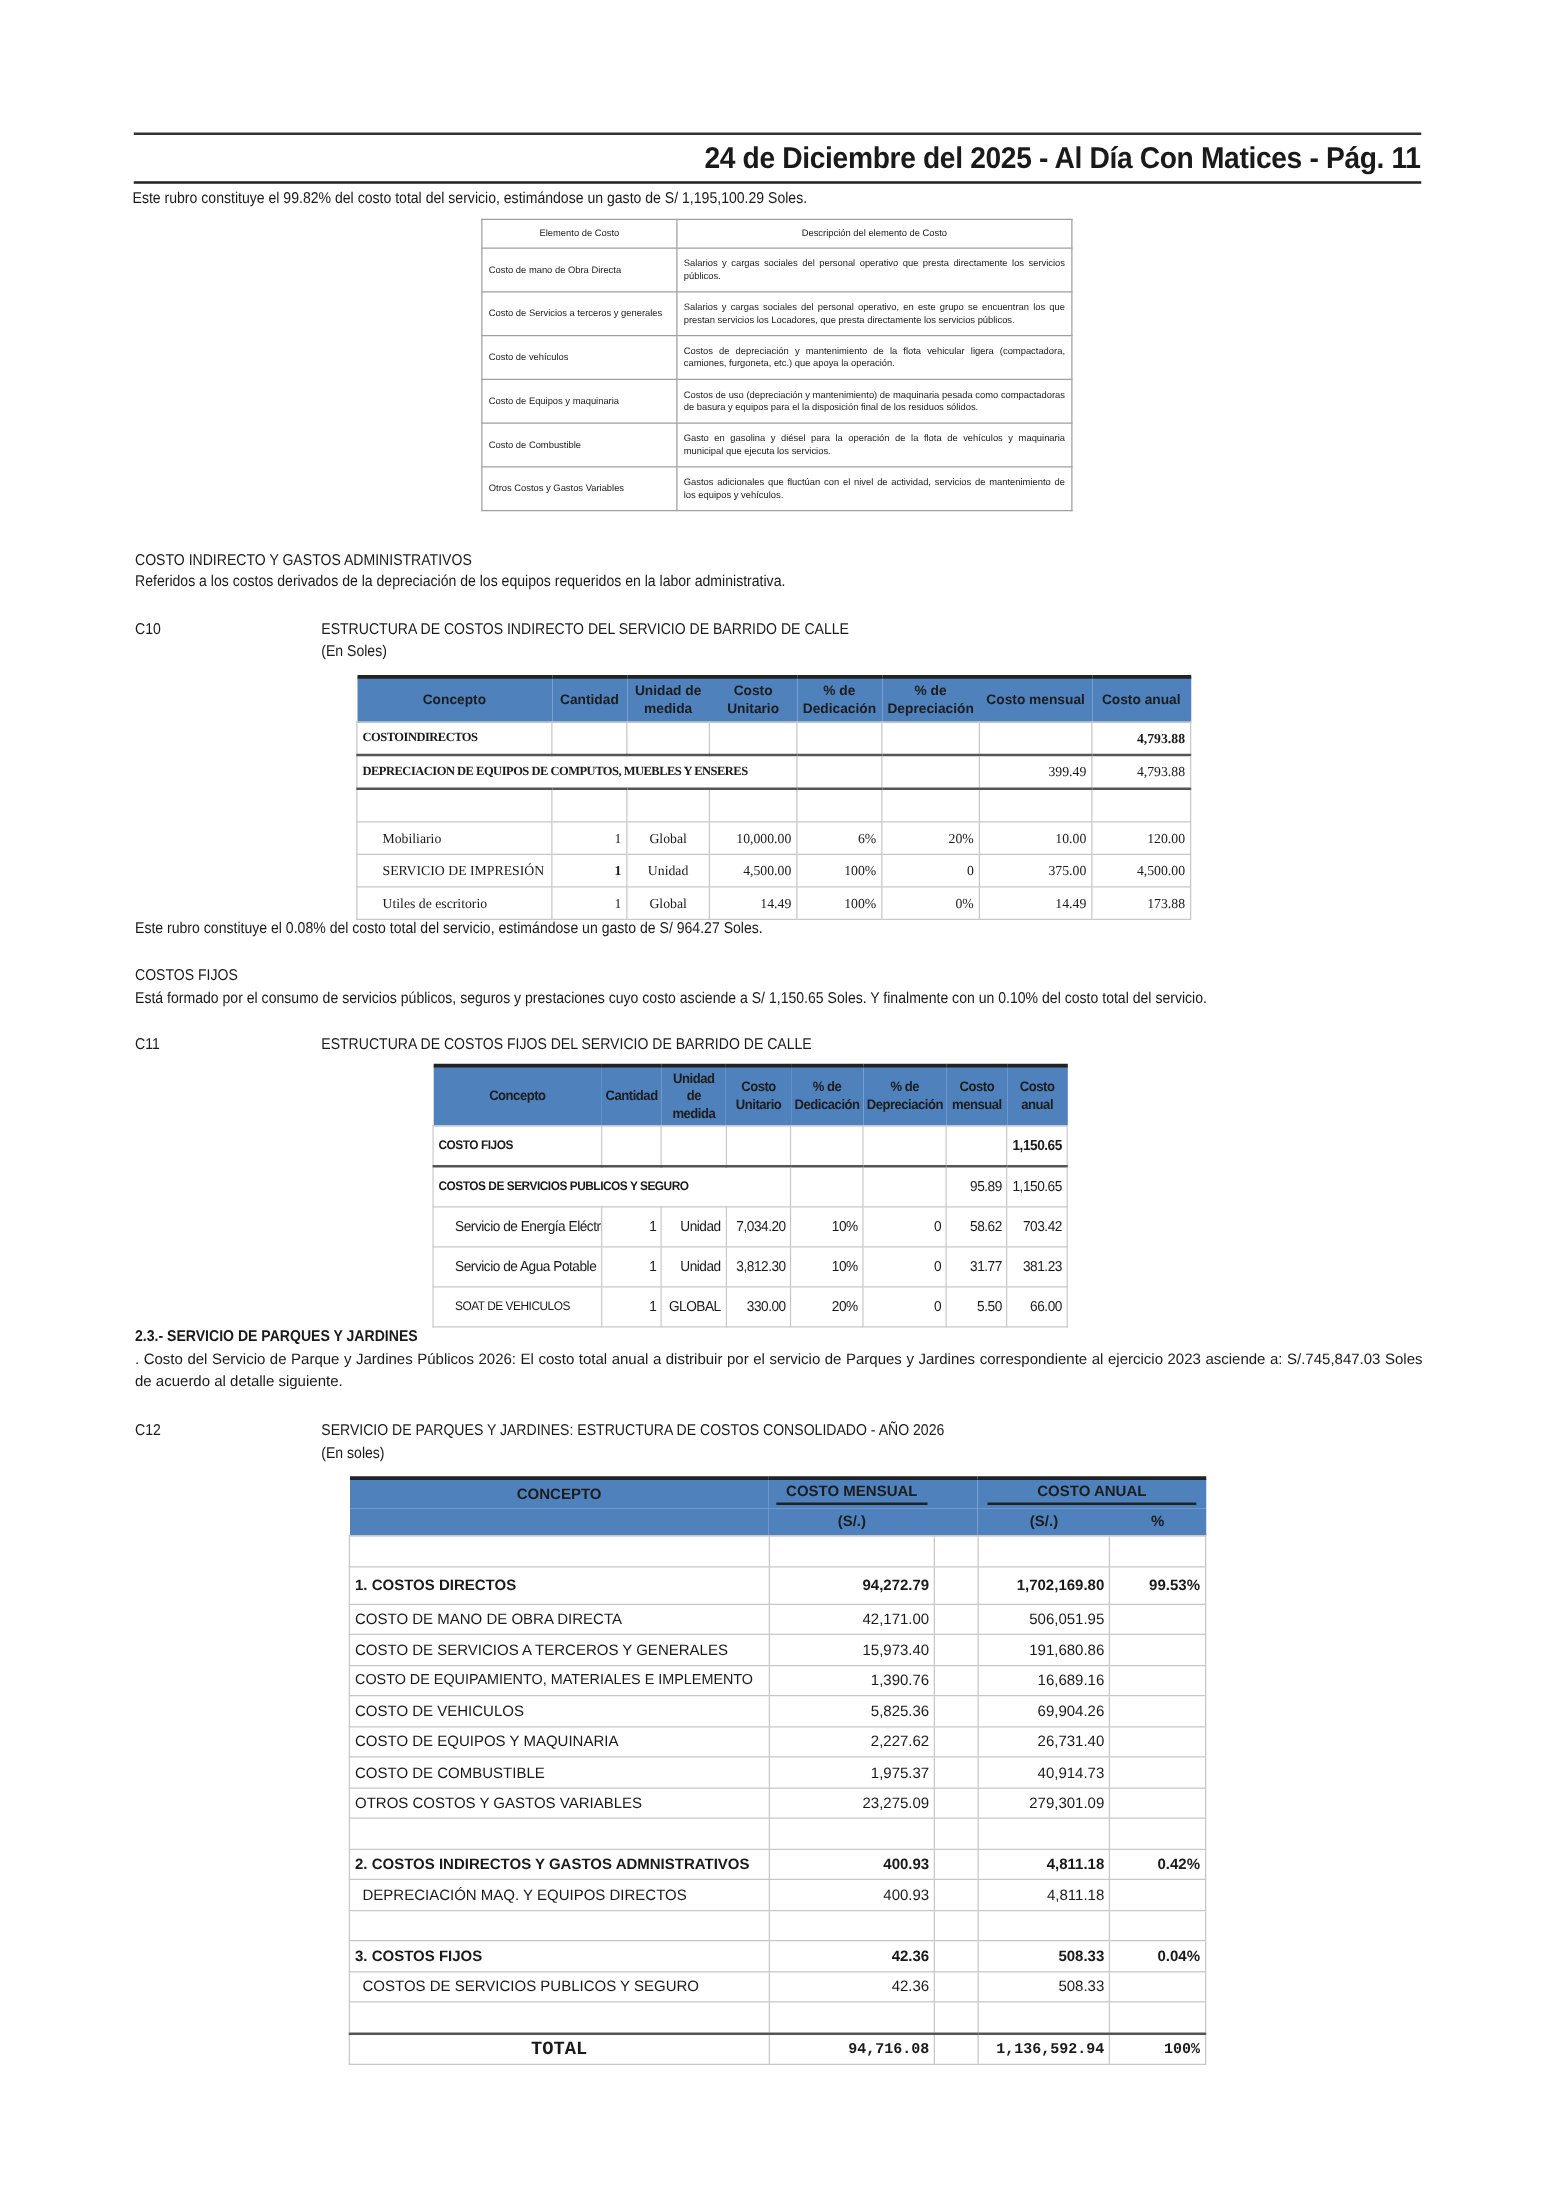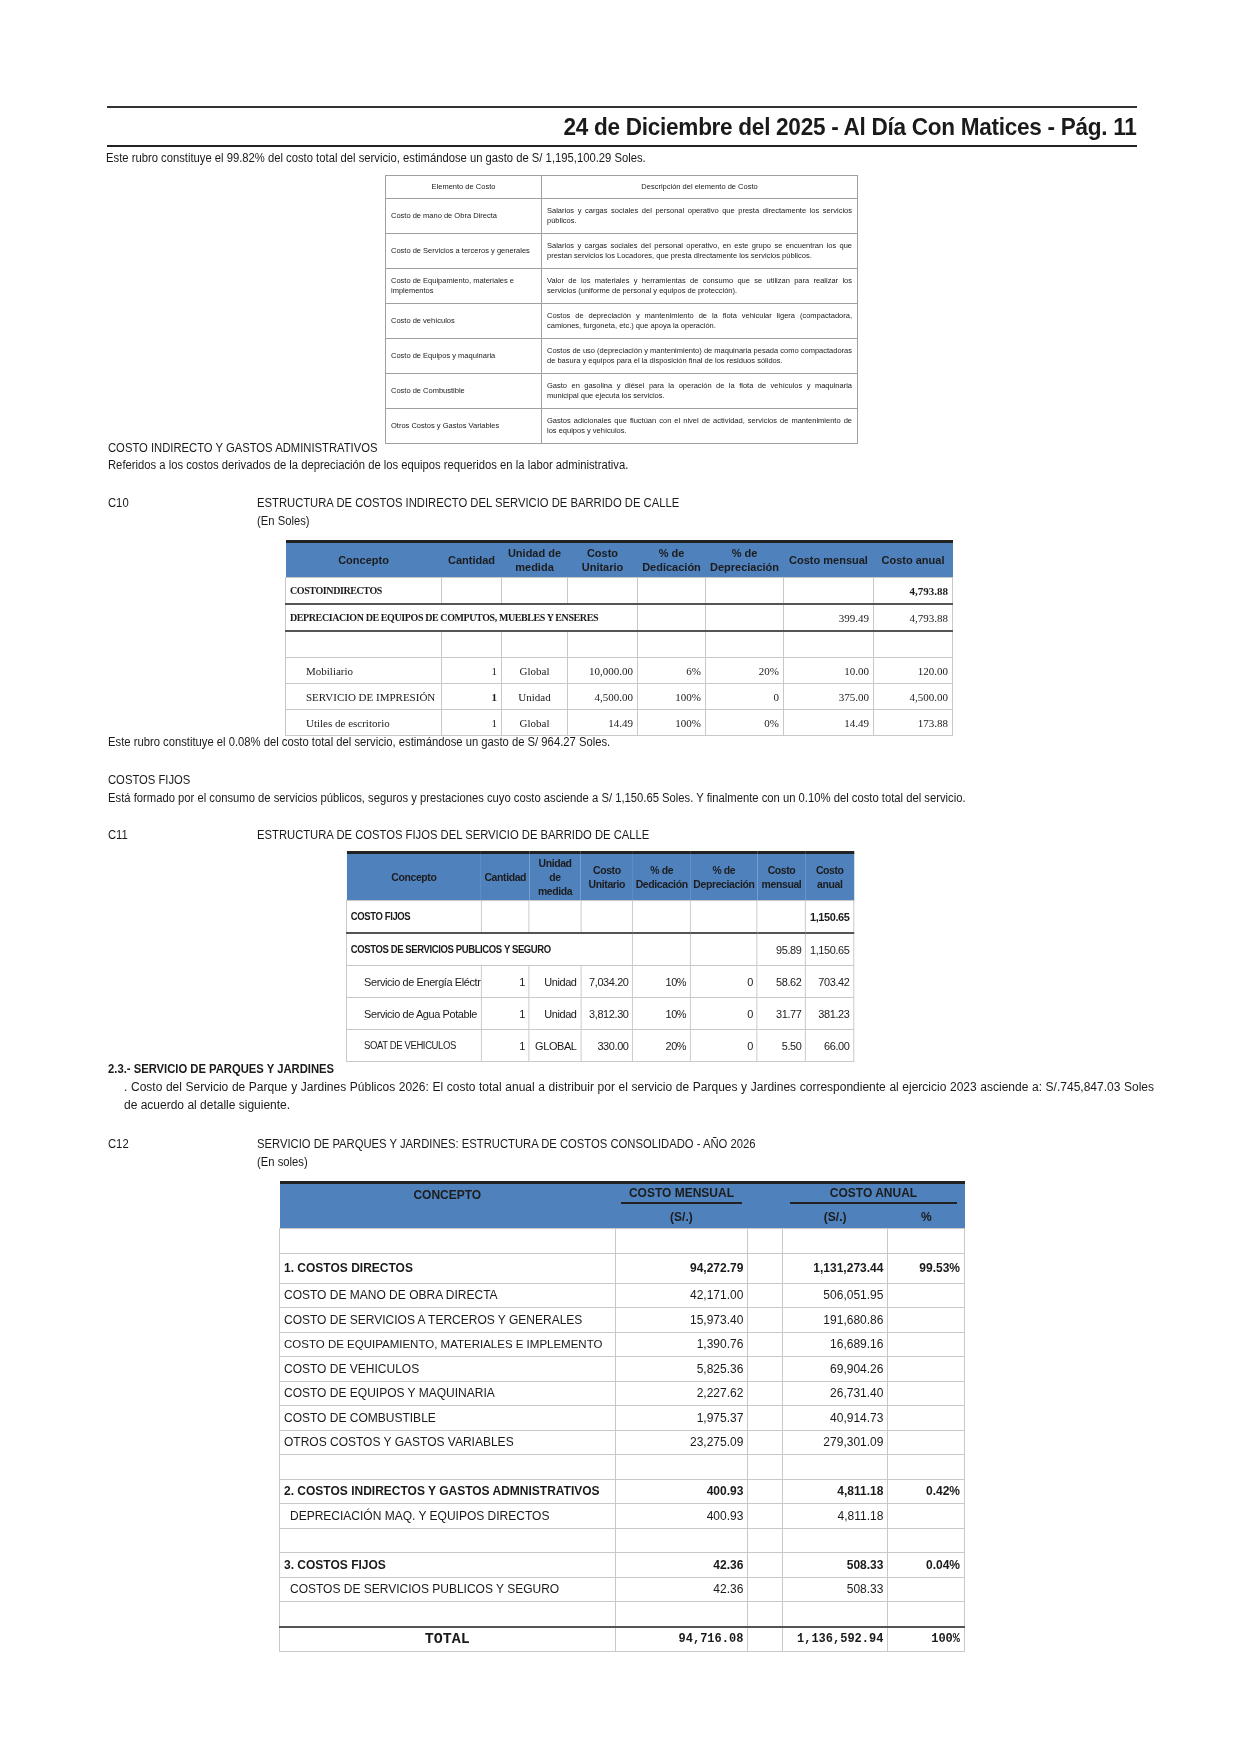--- a/index.html
+++ b/index.html
@@ -57,24 +57,20 @@
   <tbody>
     <tr>
         <td>Costo de mano de Obra Directa</td>
         <td class="desc">Salarios y cargas sociales del personal operativo que presta directamente los servicios públicos.</td>
       </tr>
     <tr>
         <td>Costo de Servicios a terceros y generales</td>
         <td class="desc">Salarios y cargas sociales del personal operativo, en este grupo se encuentran los que prestan servicios los Locadores, que presta directamente los servicios públicos.</td>
       </tr>
     <tr>
-        <td>Costo de Equipamiento, materiales e implementos</td>
-        <td class="desc">Valor de los materiales y herramientas de consumo que se utilizan para realizar los servicios (uniforme de personal y equipos de protección).</td>
-      </tr>
-    <tr>
         <td>Costo de vehículos</td>
         <td class="desc">Costos de depreciación y mantenimiento de la flota vehicular ligera (compactadora, camiones, furgoneta, etc.) que apoya la operación.</td>
       </tr>
     <tr>
         <td>Costo de Equipos y maquinaria</td>
         <td class="desc">Costos de uso (depreciación y mantenimiento) de maquinaria pesada como compactadoras de basura y equipos para el la disposición final de los residuos sólidos.</td>
       </tr>
     <tr>
         <td>Costo de Combustible</td>
         <td class="desc">Gasto en gasolina y diésel para la operación de la flota de vehículos y maquinaria municipal que ejecuta los servicios.</td>
@@ -231,21 +227,21 @@
       <td class="r">330.00</td>
       <td class="r">20%</td>
       <td class="r">0</td>
       <td class="r">5.50</td>
       <td class="r">66.00</td>
     </tr>
   </tbody>
 </table>
 
 <div class="abs para bold" style="left:108px; top:1061px;">2.3.- SERVICIO DE PARQUES Y JARDINES</div>
-<div class="abs para-wrap" style="left:108px; top:1078px; width:1030px; font-size:12px;margin-left:16px;">. Costo del Servicio de Parque y Jardines Públicos 2026: El costo total anual a distribuir por el servicio de Parques y Jardines correspondiente al ejercicio 2023 asciende a: S/.745,847.03 Soles de acuerdo al detalle siguiente.</div>
+<div class="abs para-wrap" style="left:108px; top:1078px; width:1030px; font-size:12px;">. Costo del Servicio de Parque y Jardines Públicos 2026: El costo total anual a distribuir por el servicio de Parques y Jardines correspondiente al ejercicio 2023 asciende a: S/.745,847.03 Soles de acuerdo al detalle siguiente.</div>
 <div class="abs para" style="left:108px; top:1136px;">C12</div>
 <div class="abs para" style="left:257px; top:1136px;">SERVICIO DE PARQUES Y JARDINES: ESTRUCTURA DE COSTOS CONSOLIDADO - AÑO 2026</div>
 <div class="abs para" style="left:257px; top:1154px;">(En soles)</div>
 
 <table class="abs bt t12">
   <thead>
     <tr style="height:24px">
       <th style="width:330px">CONCEPTO</th>
       <th style="width:130px"><span class="uline">COSTO MENSUAL</span></th>
       <th style="width:30px"></th>
@@ -264,21 +260,21 @@
         <td></td>
         <td></td>
         <td></td>
         <td></td>
         <td></td>
       </tr>
     <tr style="height:30px">
       <td class="bold">1. COSTOS DIRECTOS</td>
       <td class="r bold">94,272.79</td>
         <td></td>
-      <td class="r bold">1,131,273.44</td>
+      <td class="r bold">1,702,169.80</td>
       <td class="r bold">99.53%</td>
     </tr>
     <tr>
         <td>COSTO DE MANO DE OBRA DIRECTA</td>
         <td class="r">42,171.00</td>
         <td></td>
         <td class="r">506,051.95</td>
         <td></td>
       </tr>
     <tr>

